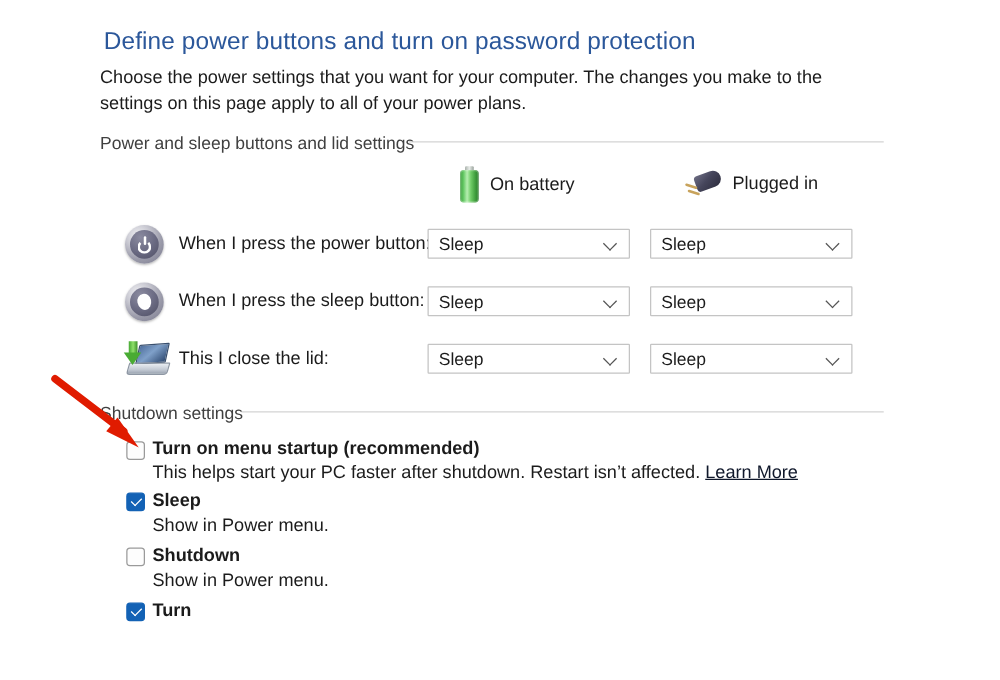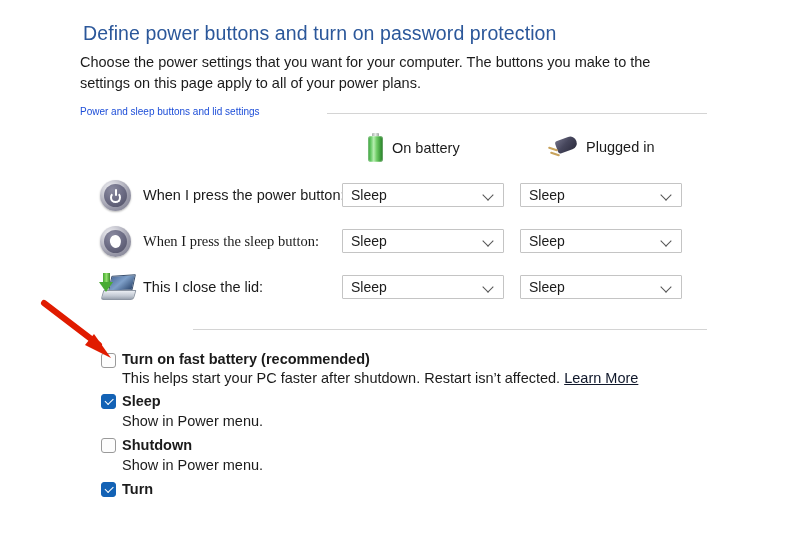--- a/index.html
+++ b/index.html
@@ -40,22 +40,22 @@
     top: 52px;
     width: 620px;
     font-size: 14.5px;
     line-height: 21px;
     color: #1b1b1b;
   }
 
   
   .group-head {
     position: absolute;
-    font-size: 10px;
-    color: #1d4ed8;
+    font-size: 14px;
+    color: #404040;
     white-space: nowrap;
   }
   .rule {
     position: absolute;
     height: 1px;
     background: #d4d4d4;
   }
 
   
   .col-head {
@@ -300,21 +300,21 @@
     height: 74px;
     pointer-events: none;
   }
 </style>
 </head>
 <body>
 
 <div class="page">
 
   <div class="page-title">Define power buttons and turn on password protection</div>
-  <div class="page-desc">Choose the power settings that you want for your computer. The buttons you make to the settings on this page apply to all of your power plans.</div>
+  <div class="page-desc">Choose the power settings that you want for your computer. The changes you make to the settings on this page apply to all of your power plans.</div>
 
   <div class="group-head" style="left:43px; top:106px;">Power and sleep buttons and lid settings</div>
   <div class="rule" style="left:290px; top:113px; width:380px;"></div>
 
   <div class="col-head" style="left:510px; top:136px;">
     <span class="ico-plug">
       <span class="head"></span>
         <span class="pin p1"></span>
         <span class="pin p2"></span>
     </span>
@@ -345,21 +345,21 @@
   <div class="combo" style="left:483px; top:183px; width:162px;">
     <span class="val">Sleep</span>
     <span class="chev"></span>
   </div>
 
   <div class="ico-round" style="left:63px; top:226px;">
     <span class="inner">
       <span class="moon-glyph"></span>
     </span>
   </div>
-  <div class="row-label" style="left:106px; top:233px;font-family:Liberation Serif, serif;">When I press the sleep button:</div>
+  <div class="row-label" style="left:106px; top:233px;">When I press the sleep button:</div>
   <div class="combo" style="left:305px; top:229px; width:162px;">
     <span class="val">Sleep</span>
     <span class="chev"></span>
   </div>
   <div class="combo" style="left:483px; top:229px; width:162px;">
     <span class="val">Sleep</span>
     <span class="chev"></span>
   </div>
 
   <div class="ico-lid" style="left:62px; top:272px;">
@@ -373,24 +373,25 @@
   <div class="row-label" style="left:106px; top:279px;">This I close the lid:</div>
   <div class="combo" style="left:305px; top:275px; width:162px;">
     <span class="val">Sleep</span>
     <span class="chev"></span>
   </div>
   <div class="combo" style="left:483px; top:275px; width:162px;">
     <span class="val">Sleep</span>
     <span class="chev"></span>
   </div>
 
+  <div class="group-head" style="left:43px; top:322px;">Shutdown settings</div>
   <div class="rule" style="left:156px; top:329px; width:514px;"></div>
 
   <div class="cbx off" style="left:64px; top:353px;"></div>
-  <div class="cbx-label" style="left:85px; top:351px;">Turn on fast battery (recommended)</div>
+  <div class="cbx-label" style="left:85px; top:351px;">Turn on menu startup (recommended)</div>
   <div class="cbx-sub" style="left:85px; top:370px;">
     <span>This helps start your PC faster after shutdown. Restart isn’t affected. </span><span class="link">Learn More</span>
   </div>
 
   <div class="cbx on" style="left:64px; top:394px;"></div>
   <div class="cbx-label" style="left:85px; top:393px;">Sleep</div>
   <div class="cbx-sub" style="left:85px; top:413px;">Show in Power menu.</div>
 
   <div class="cbx off" style="left:64px; top:438px;"></div>
   <div class="cbx-label" style="left:85px; top:437px;">Shutdown</div>

